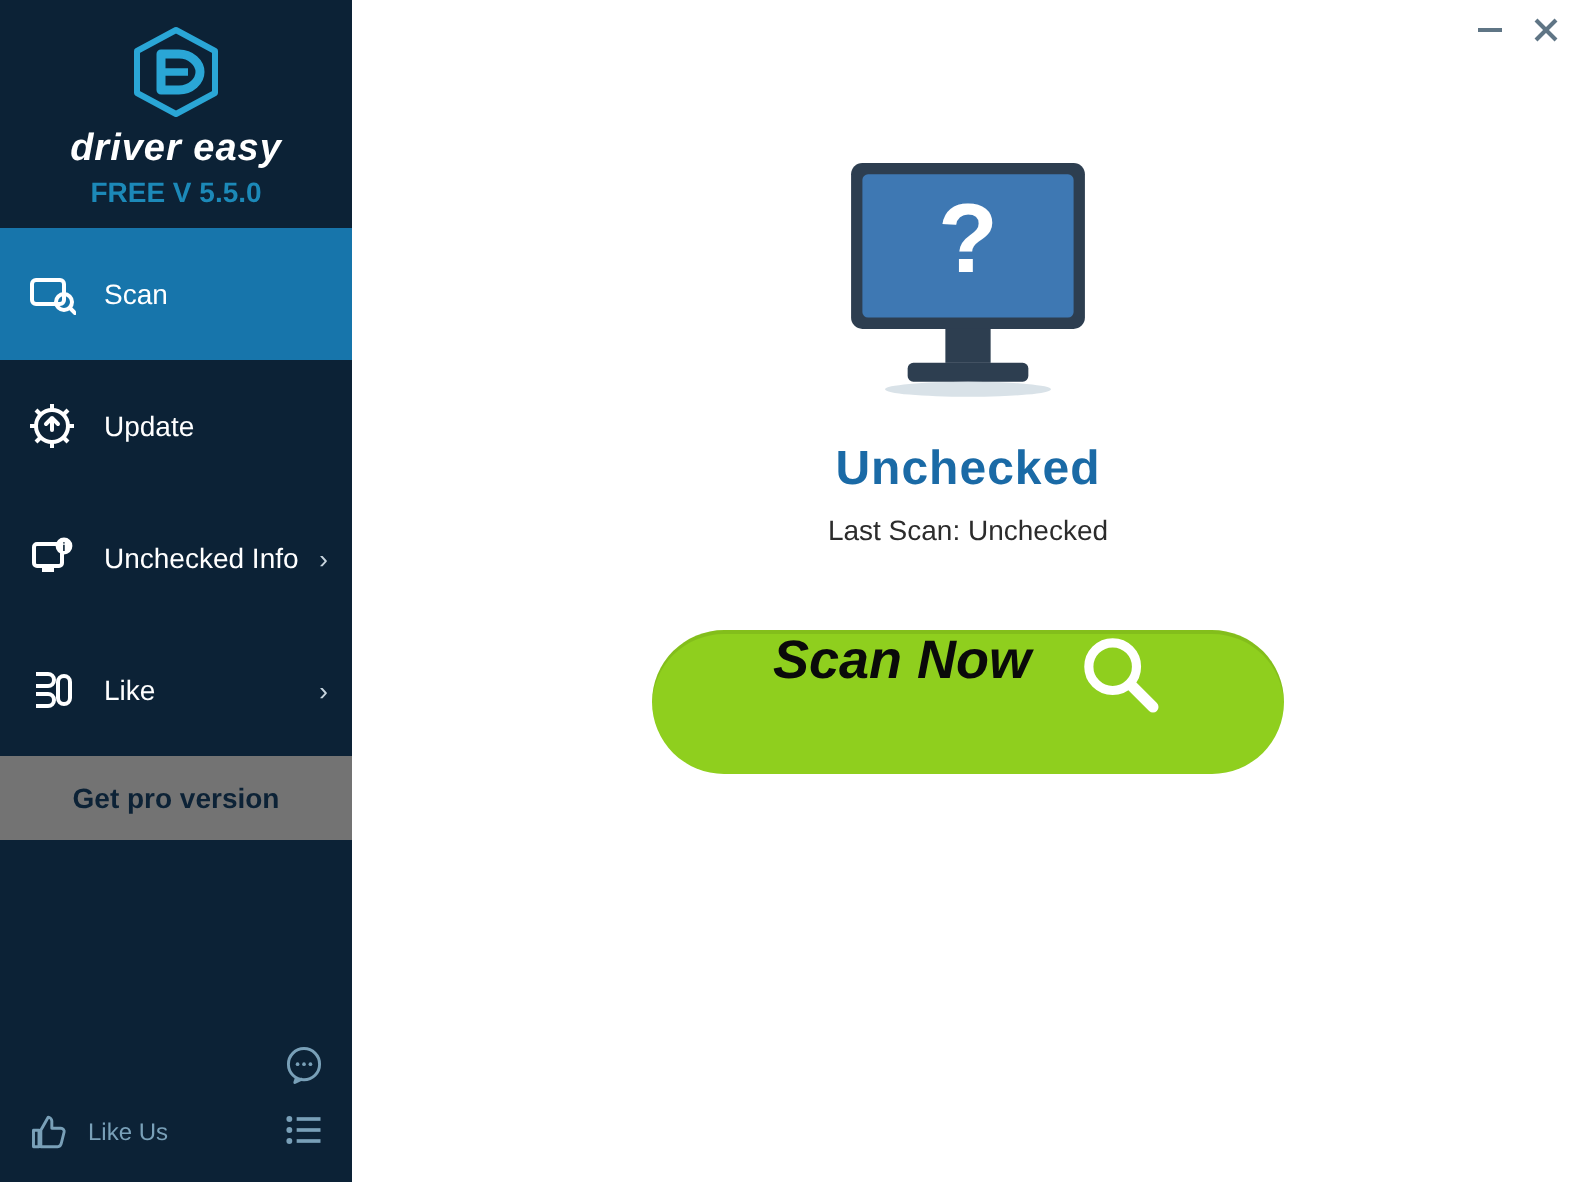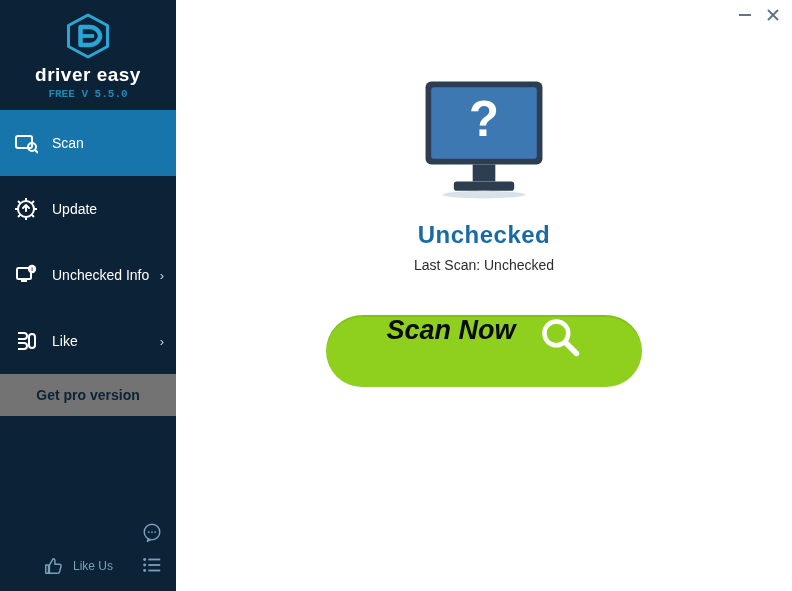--- a/index.html
+++ b/index.html
@@ -3,36 +3,36 @@
 <meta charset="utf-8">
 <style>
   * { box-sizing: border-box; margin: 0; padding: 0; font-family: Arial, Helvetica, sans-serif; }
   html, body { width: 792px; height: 591px; overflow: hidden; }
   .app { width: 792px; height: 591px; display: flex; background: #ffffff; position: relative; }
 
   
   .sidebar { width: 176px; height: 100%; background: #0c2236; display: flex; flex-direction: column; color: #ffffff; }
   .logo-block { display: flex; flex-direction: column; align-items: center; padding: 12px 0 10px 0; }
   .logo-icon { width: 48px; height: 48px; }
-  .logo-title { font-size: 19px; margin-top: 4px; letter-spacing: .5px; font-weight: 600; }
-  .logo-sub { font-size: 11px; font-weight: bold; color: #1c89b8; margin-top: 2px; font-family: Liberation Mono, monospace; }
+  .logo-title { font-size: 19px; font-style: italic; margin-top: 4px; letter-spacing: .5px; font-weight: 600; }
+  .logo-sub { font-size: 14px; font-weight: bold; color: #1c89b8; margin-top: 2px; }
 
   .nav { display: flex; flex-direction: column; border-radius: 15px; }
   .nav-item { height: 66px; display: flex; align-items: center; padding: 0 12px 0 14px; position: relative; cursor: pointer; font-size: 14px; }
   .nav-item.active { background: #1775ab; }
   .nav-item .nav-icon { width: 24px; height: 24px; flex: 0 0 24px; display: flex; align-items: center; justify-content: center; margin-right: 14px; }
   .nav-item .nav-label { flex: 1; }
   .nav-item .chev { font-size: 13px; color: #c9d6df; }
 
   .nav-item.pro { background: #737373; color: #0c2236; font-weight: 600; height: 42px; justify-content: center; padding: 0; }
   .nav-item.pro .nav-label { flex: 0 1 auto; }
 
   .spacer { flex: 1; }
 
-  .bottom-row { display: flex; align-items: flex-start; justify-content: space-between; padding: 0 12px 14px 14px; color: #79a0b8; height: 70px; position: relative; margin-left: 29px; }
+  .bottom-row { display: flex; align-items: flex-start; justify-content: space-between; padding: 0 12px 14px 14px; color: #79a0b8; height: 70px; position: relative; }
   .like-block { display: flex; align-items: center; gap: 8px; cursor: pointer; margin-top: 34px; }
   .like-block .icon { width: 22px; height: 22px; }
   .like-block span { font-size: 12px; }
   .stack-icons { display: flex; flex-direction: column; align-items: center; gap: 8px; }
   .stack-icons .ic { width: 24px; height: 24px; cursor: pointer; display: flex; align-items: center; justify-content: center; }
 
   
   .main { flex: 1; position: relative; background: #ffffff; }
   .win-controls { position: absolute; top: 6px; right: 10px; display: flex; gap: 10px; }
   .win-controls .wbtn { width: 18px; height: 18px; display: flex; align-items: center; justify-content: center; cursor: pointer; color: #5f7585; }

